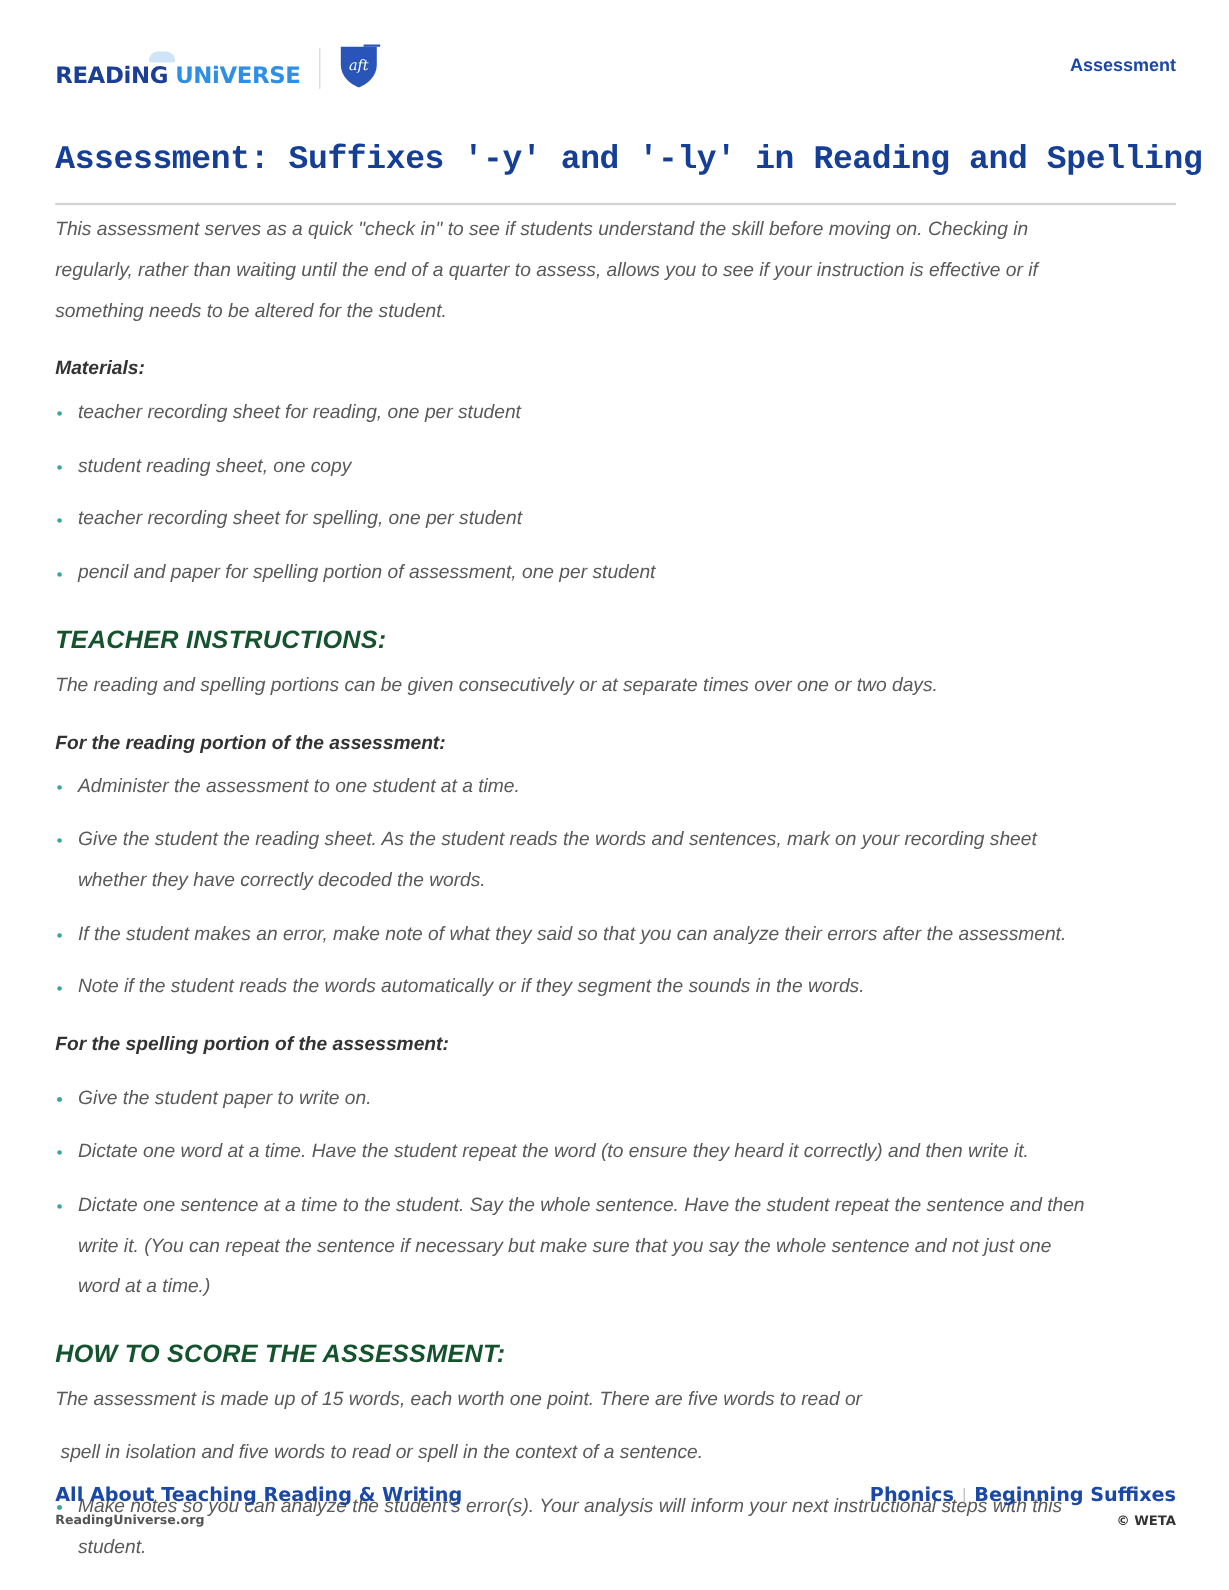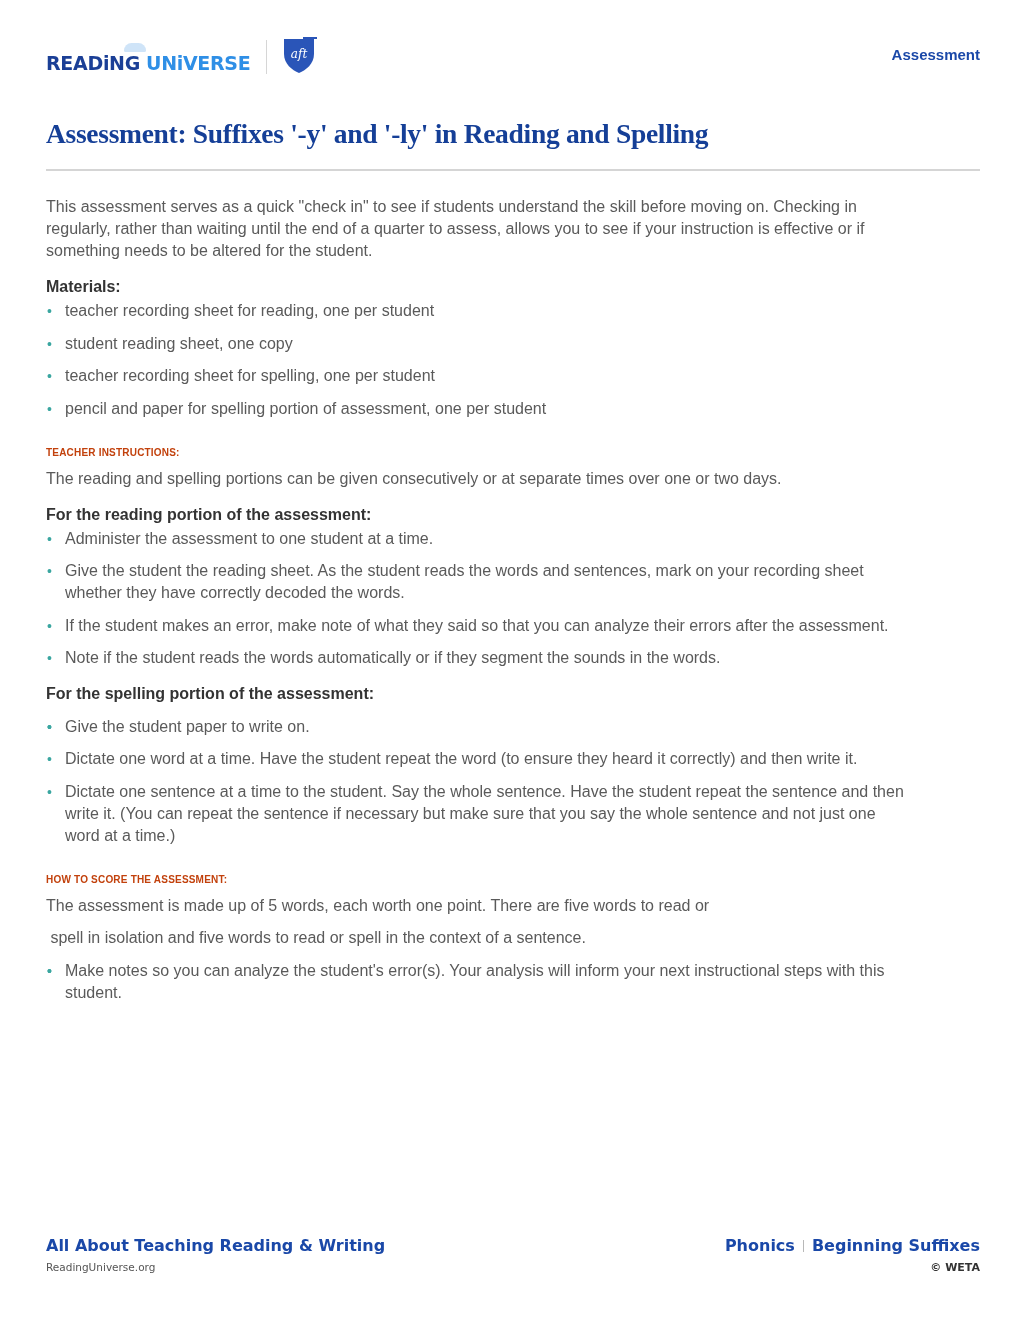--- a/index.html
+++ b/index.html
@@ -7,35 +7,35 @@
       font-family: "Liberation Sans", sans-serif; color: #555555; }
     .header { position: absolute; top: 36px; left: 46px; right: 44px; height: 40px; }
     .logo { position: absolute; left: 0; top: 0; height: 38px; display: flex; align-items: flex-end; }
     .logo-text { font-family: "DejaVu Sans", sans-serif; font-weight: bold; font-size: 19px; letter-spacing: -0.3px; position: relative; }
     .logo-reading { color: #1b3f96; }
     .logo-universe { color: #2f8fe6; margin-left: 6px; }
     .cloud { position: absolute; top: -9px; left: 78px; width: 22px; height: 9px; background: #cfe4f8; border-radius: 10px 10px 2px 2px; }
     .logo-divider { width: 1px; height: 34px; background: #d6d6d6; margin: 0 14px 0 16px; }
     .aft-shield { width: 36px; height: 38px; }
     .header-tag { position: absolute; right: 0; top: 10px; font-weight: bold; font-size: 15px; color: #1a48a8; }
-    h1 { position: absolute; top: 118px; left: 46px; right: 44px; margin: 0; font-family: Liberation Serif, serif; font-weight: bold; font-size: 27.5px; color: #153f97; letter-spacing: -0.3px; white-space: nowrap; }
+    h1 { position: absolute; top: 118px; left: 46px; right: 44px; margin: 0; font-family: Liberation Mono, monospace; font-weight: bold; font-size: 27.5px; color: #153f97; letter-spacing: -0.3px; white-space: nowrap; }
     .title-rule { position: absolute; top: 169px; left: 46px; right: 44px; height: 2px; background: #d5d5d5; }
-    .content { position: absolute; top: 196px; left: 46px; width: 860px; font-size: 16px; line-height: 22px; color: #5a5a5a; }
+    .content { position: absolute; top: 175px; left: 46px; width: 860px; font-size: 16px; line-height: 34px; color: #5a5a5a; font-style: italic; }
     p { margin: 0; }
     .intro { margin-top: 0; }
     .label-bold { font-weight: bold; color: #333333; margin-top: 14px; font-size: 16px; }
-    .section-head { font-weight: bold; color: #c2410c; font-size: 10px; margin-top: 22px; letter-spacing: 0.2px; }
+    .section-head { font-weight: bold; color: #14532d; font-size: 21px; margin-top: 22px; letter-spacing: 0.2px; }
     ul { list-style: none; margin: 2px 0 0 0; padding: 0; }
     li { position: relative; padding-left: 19px; margin-bottom: 10.5px; }
     li .dot { position: absolute; left: 1px; top: 0; color: #3aa6a0; font-size: 14px; }
     .spaced { margin-bottom: 10.5px; }
     .footer-left { position: absolute; left: 46px; top: 1236px; }
     .footer-right { position: absolute; right: 44px; top: 1236px; text-align: right; }
     .footer-main { font-family: "DejaVu Sans", sans-serif; font-weight: bold; font-size: 16px; color: #1a48a8; }
-    .footer-sub { font-family: "DejaVu Sans", sans-serif; font-size: 10.5px; color: #555; margin-top: 6px; }
+    .footer-sub { font-family: "DejaVu Sans", sans-serif; font-size: 10.5px; color: #555; margin-top: 6px; font-weight: bold; }
     .footer-sep { display: inline-block; width: 1px; height: 12px; background: #b8b8b8; margin: 0 8px; vertical-align: -1px; }
     .footer-copy { font-family: "DejaVu Sans", sans-serif; font-weight: bold; font-size: 11px; color: #333; margin-top: 6px; text-align: right; }
   </style>
 </head>
 <body>
 
 <div class="header">
   <div class="logo">
     <span class="logo-text">
       <span class="cloud"></span>
@@ -78,21 +78,21 @@
 
   <p class="label-bold">For the spelling portion of the assessment:</p>
   <ul>
     <li><span class="dot">•</span></li>
     <li><span class="dot">•</span><span>Give the student paper to write on.</span></li>
     <li><span class="dot">•</span><span>Dictate one word at a time. Have the student repeat the word (to ensure they heard it correctly) and then write it.</span></li>
     <li><span class="dot">•</span><span>Dictate one sentence at a time to the student. Say the whole sentence. Have the student repeat the sentence and then write it. (You can repeat the sentence if necessary but make sure that you say the whole sentence and not just one word at a time.)</span></li>
   </ul>
 
   <p class="section-head">HOW TO SCORE THE ASSESSMENT:</p>
-  <p class="spaced" style="margin-top:4px;">The assessment is made up of 5 words, each worth one point. There are five words to read or</p>
+  <p class="spaced" style="margin-top:4px;">The assessment is made up of 15 words, each worth one point. There are five words to read or</p>
   <p class="spaced" style="white-space:pre;"> spell in isolation and five words to read or spell in the context of a sentence.</p>
   <ul>
     <li><span class="dot">•</span></li>
     <li><span class="dot">•</span><span>Make notes so you can analyze the student's error(s). Your analysis will inform your next instructional steps with this student.</span></li>
   </ul>
 </div>
 
 <div class="footer-left">
   <div class="footer-main">All About Teaching Reading &amp; Writing</div>
   <div class="footer-sub">ReadingUniverse.org</div>

